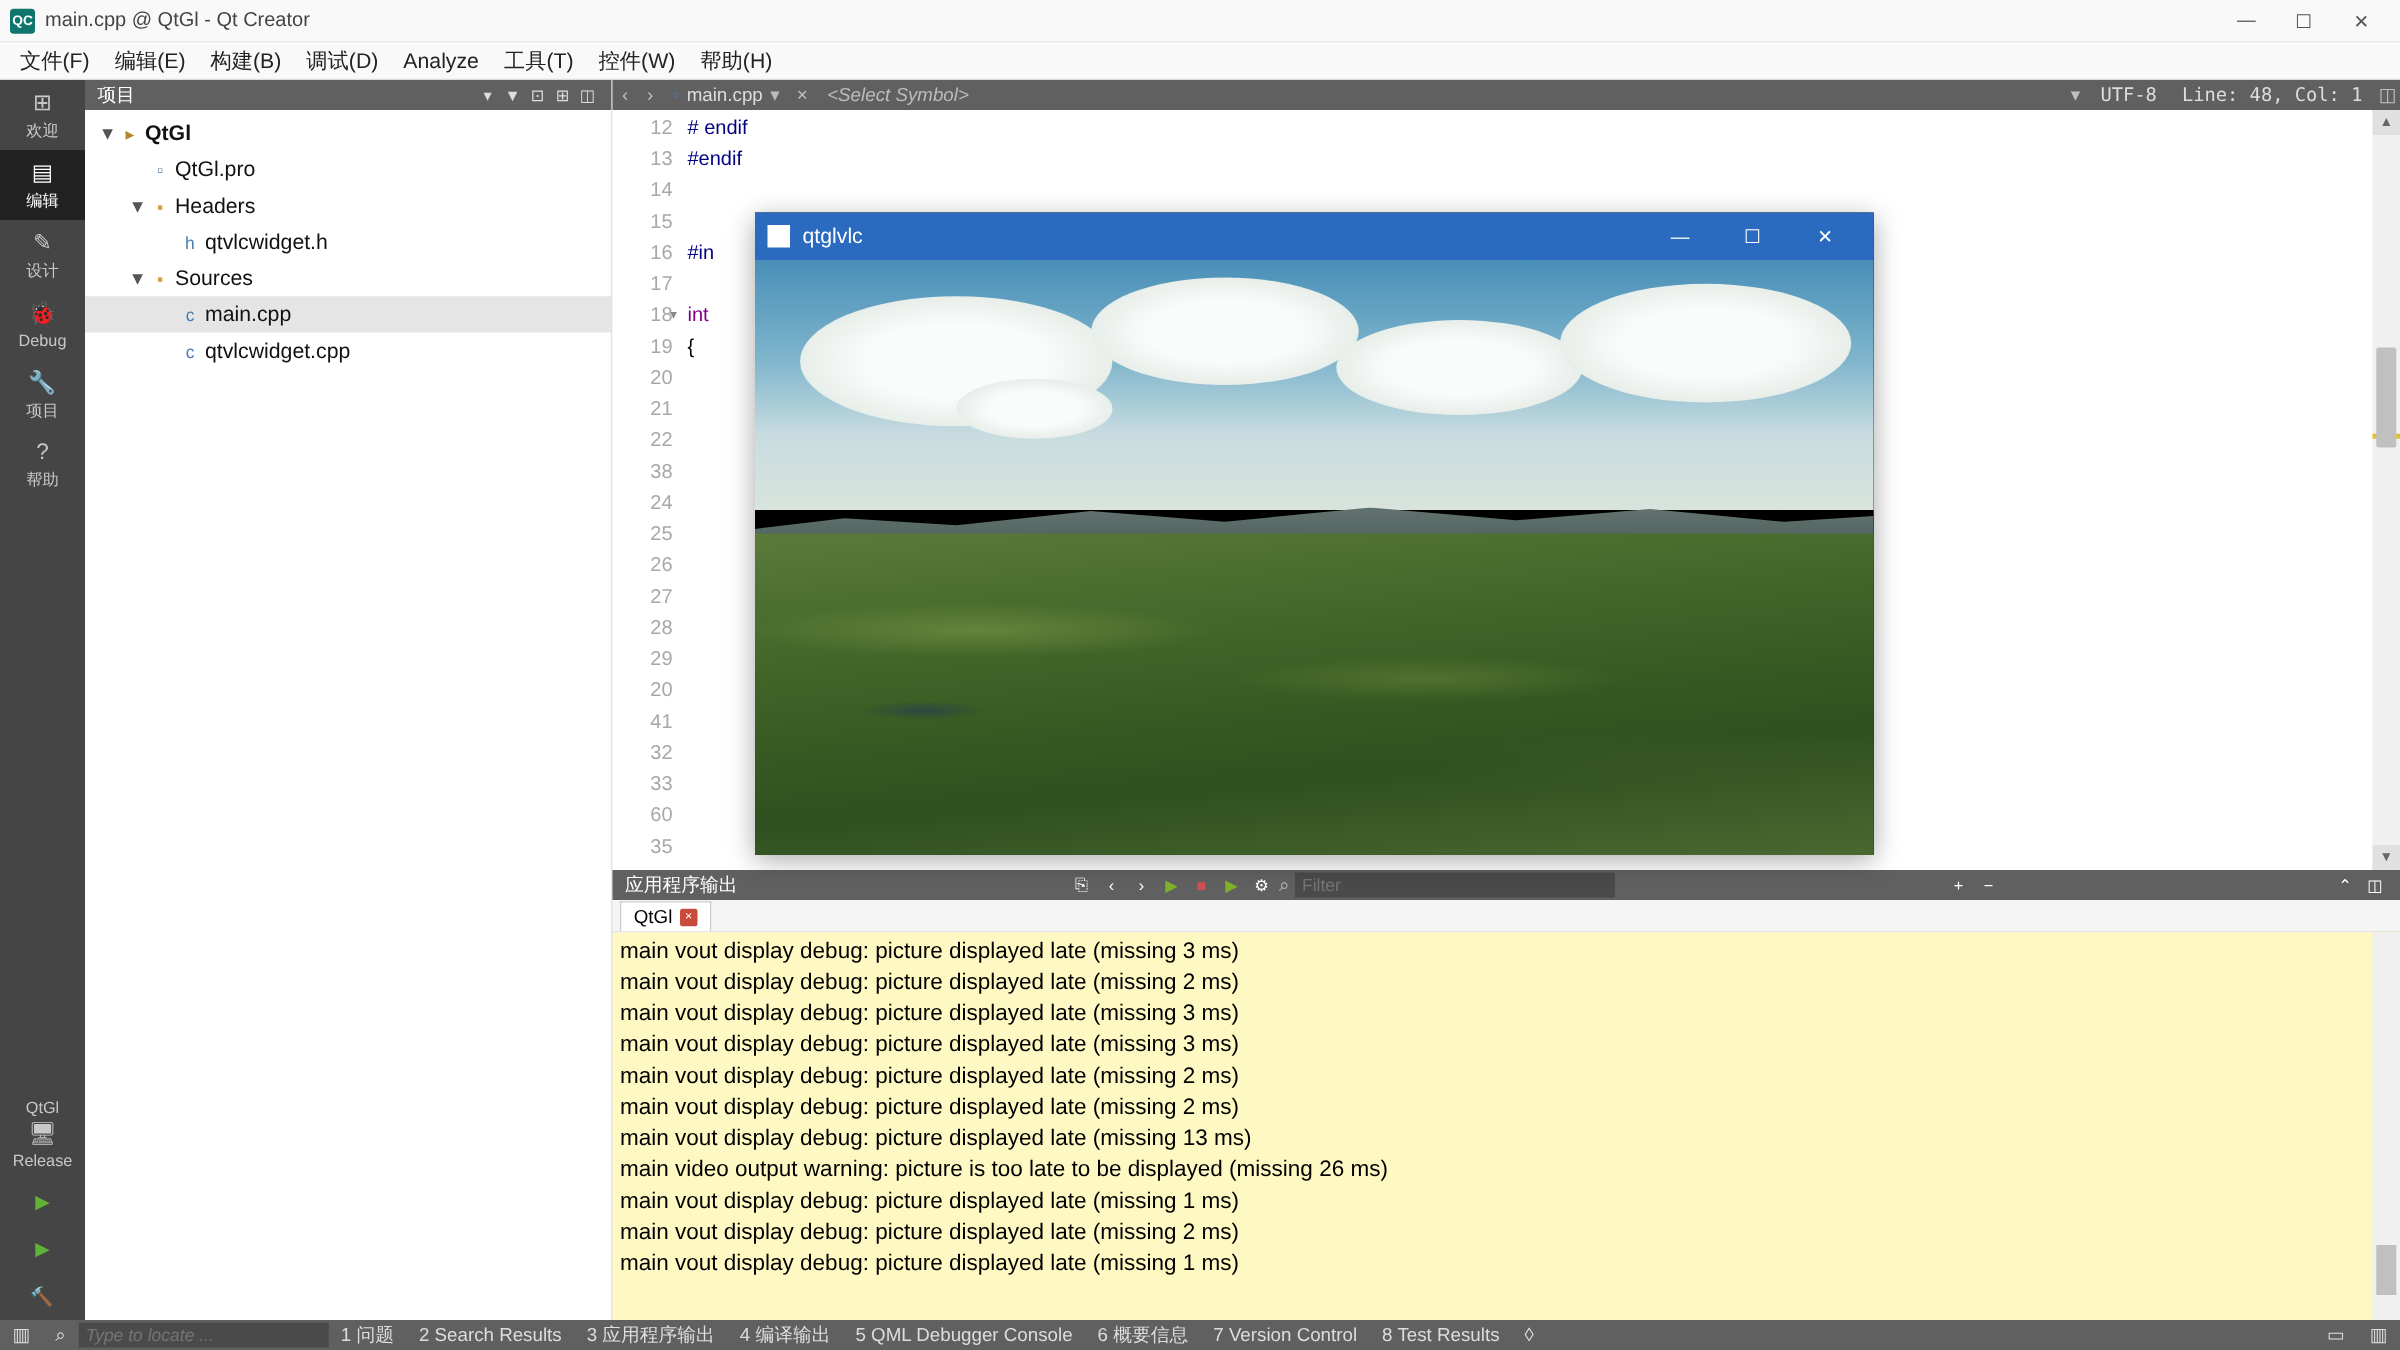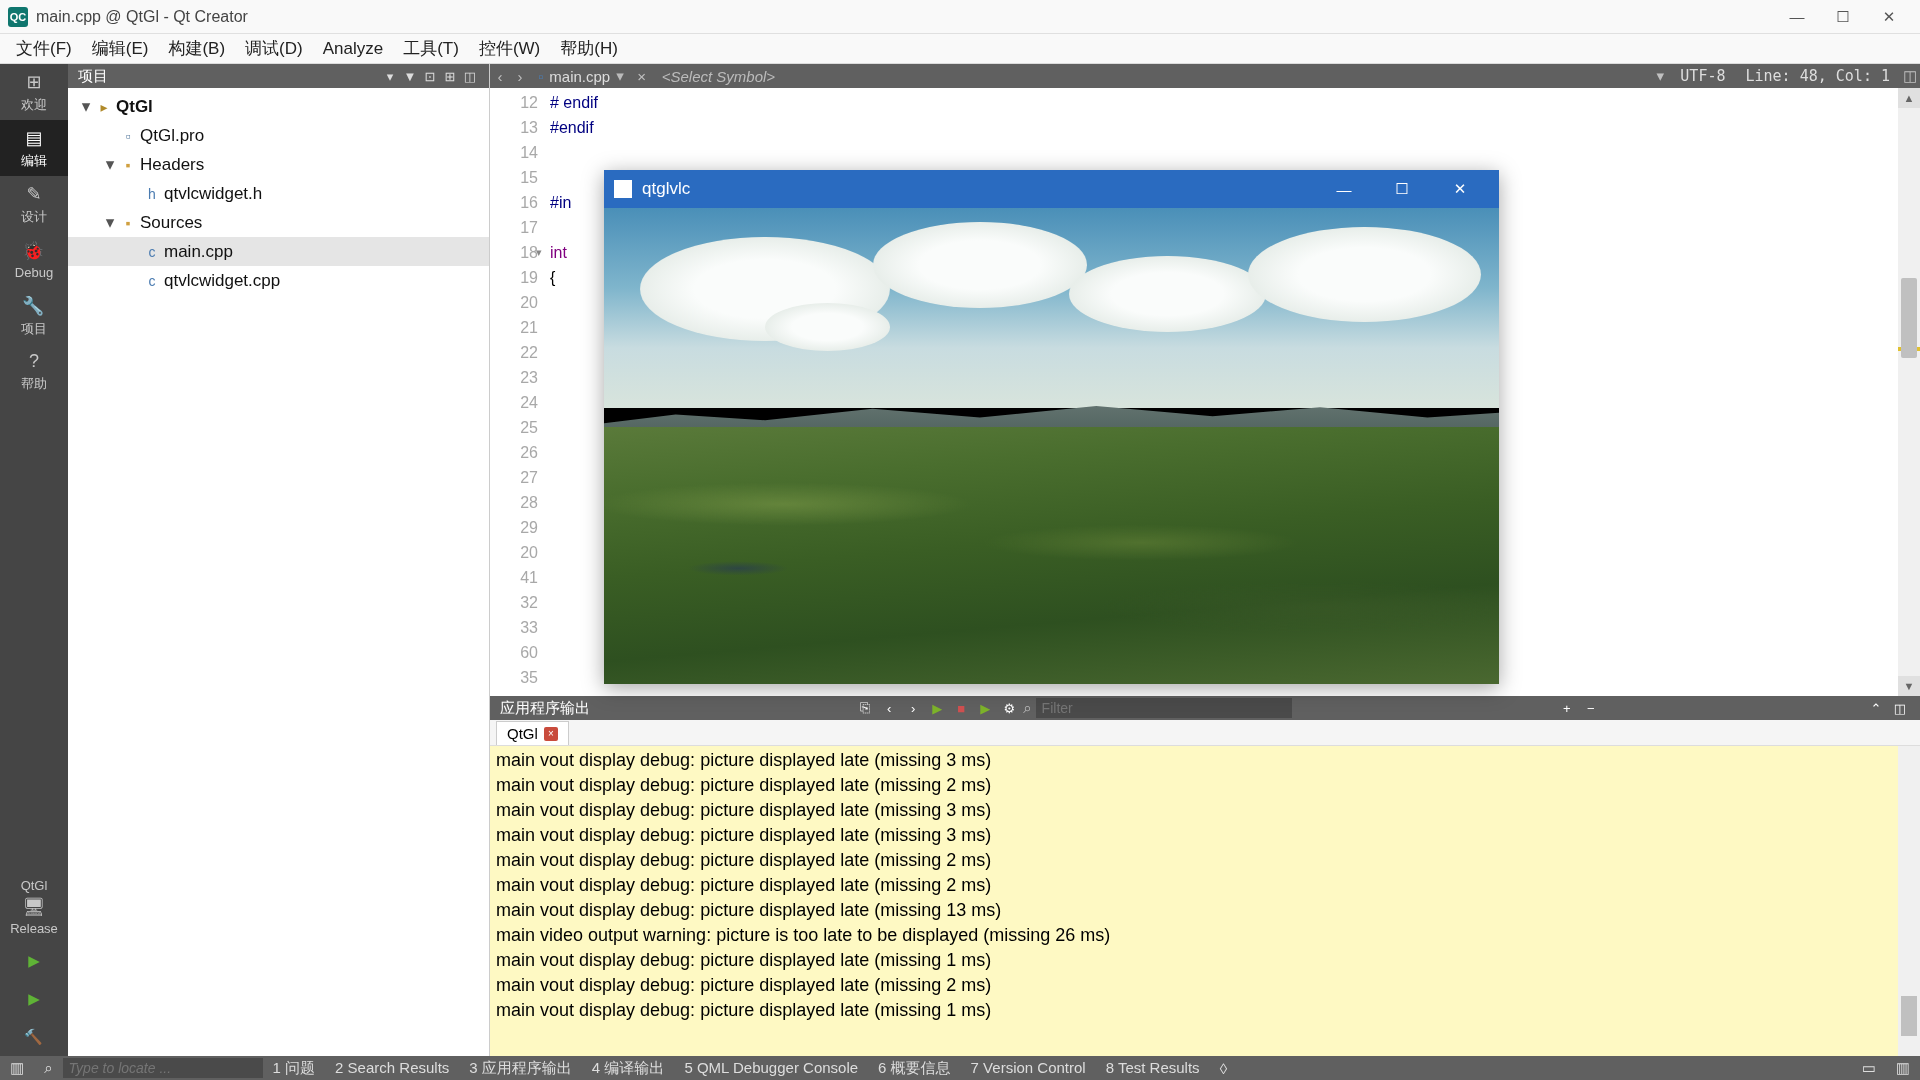--- a/index.html
+++ b/index.html
@@ -230,21 +230,21 @@
           <div>13</div>
           <div>14</div>
           <div>15</div>
           <div>16</div>
           <div>17</div>
           <div>18</div>
           <div>19</div>
           <div>20</div>
           <div>21</div>
           <div>22</div>
-          <div>23</div>
+          <div>38</div>
           <div>24</div>
           <div>25</div>
           <div>26</div>
           <div>27</div>
           <div>28</div>
           <div>29</div>
           <div>20</div>
           <div>41</div>
           <div>32</div>
           <div>33</div>

